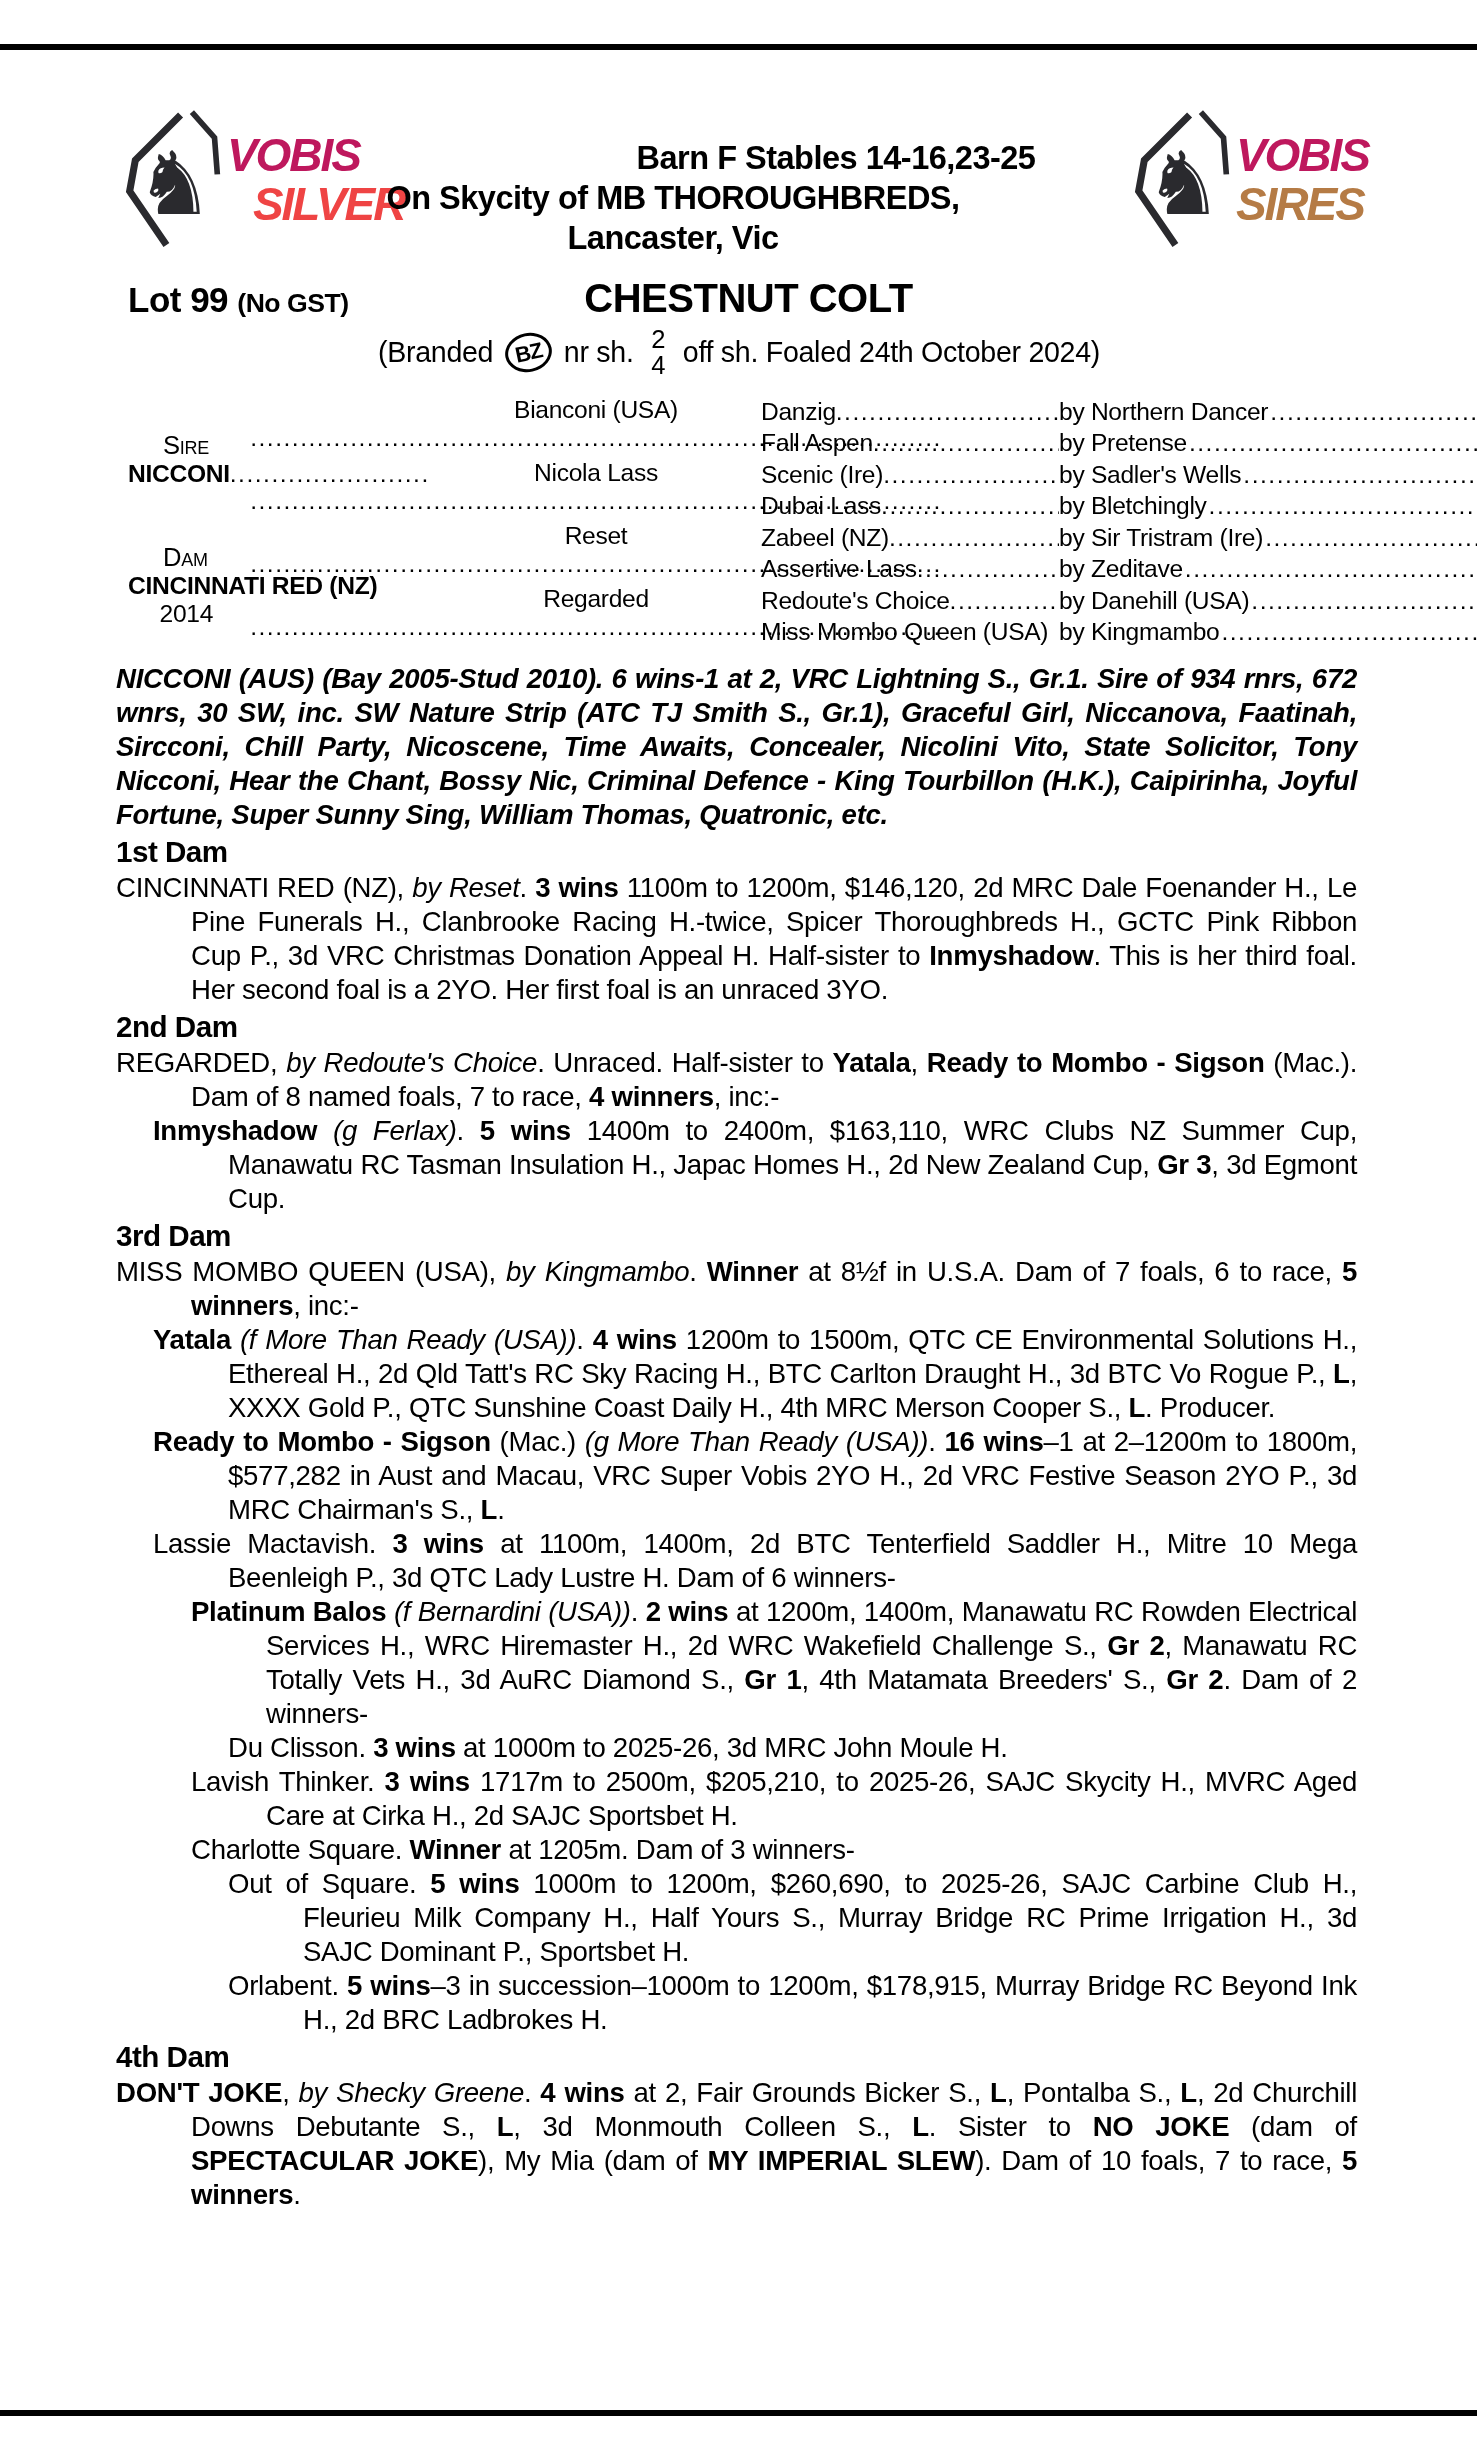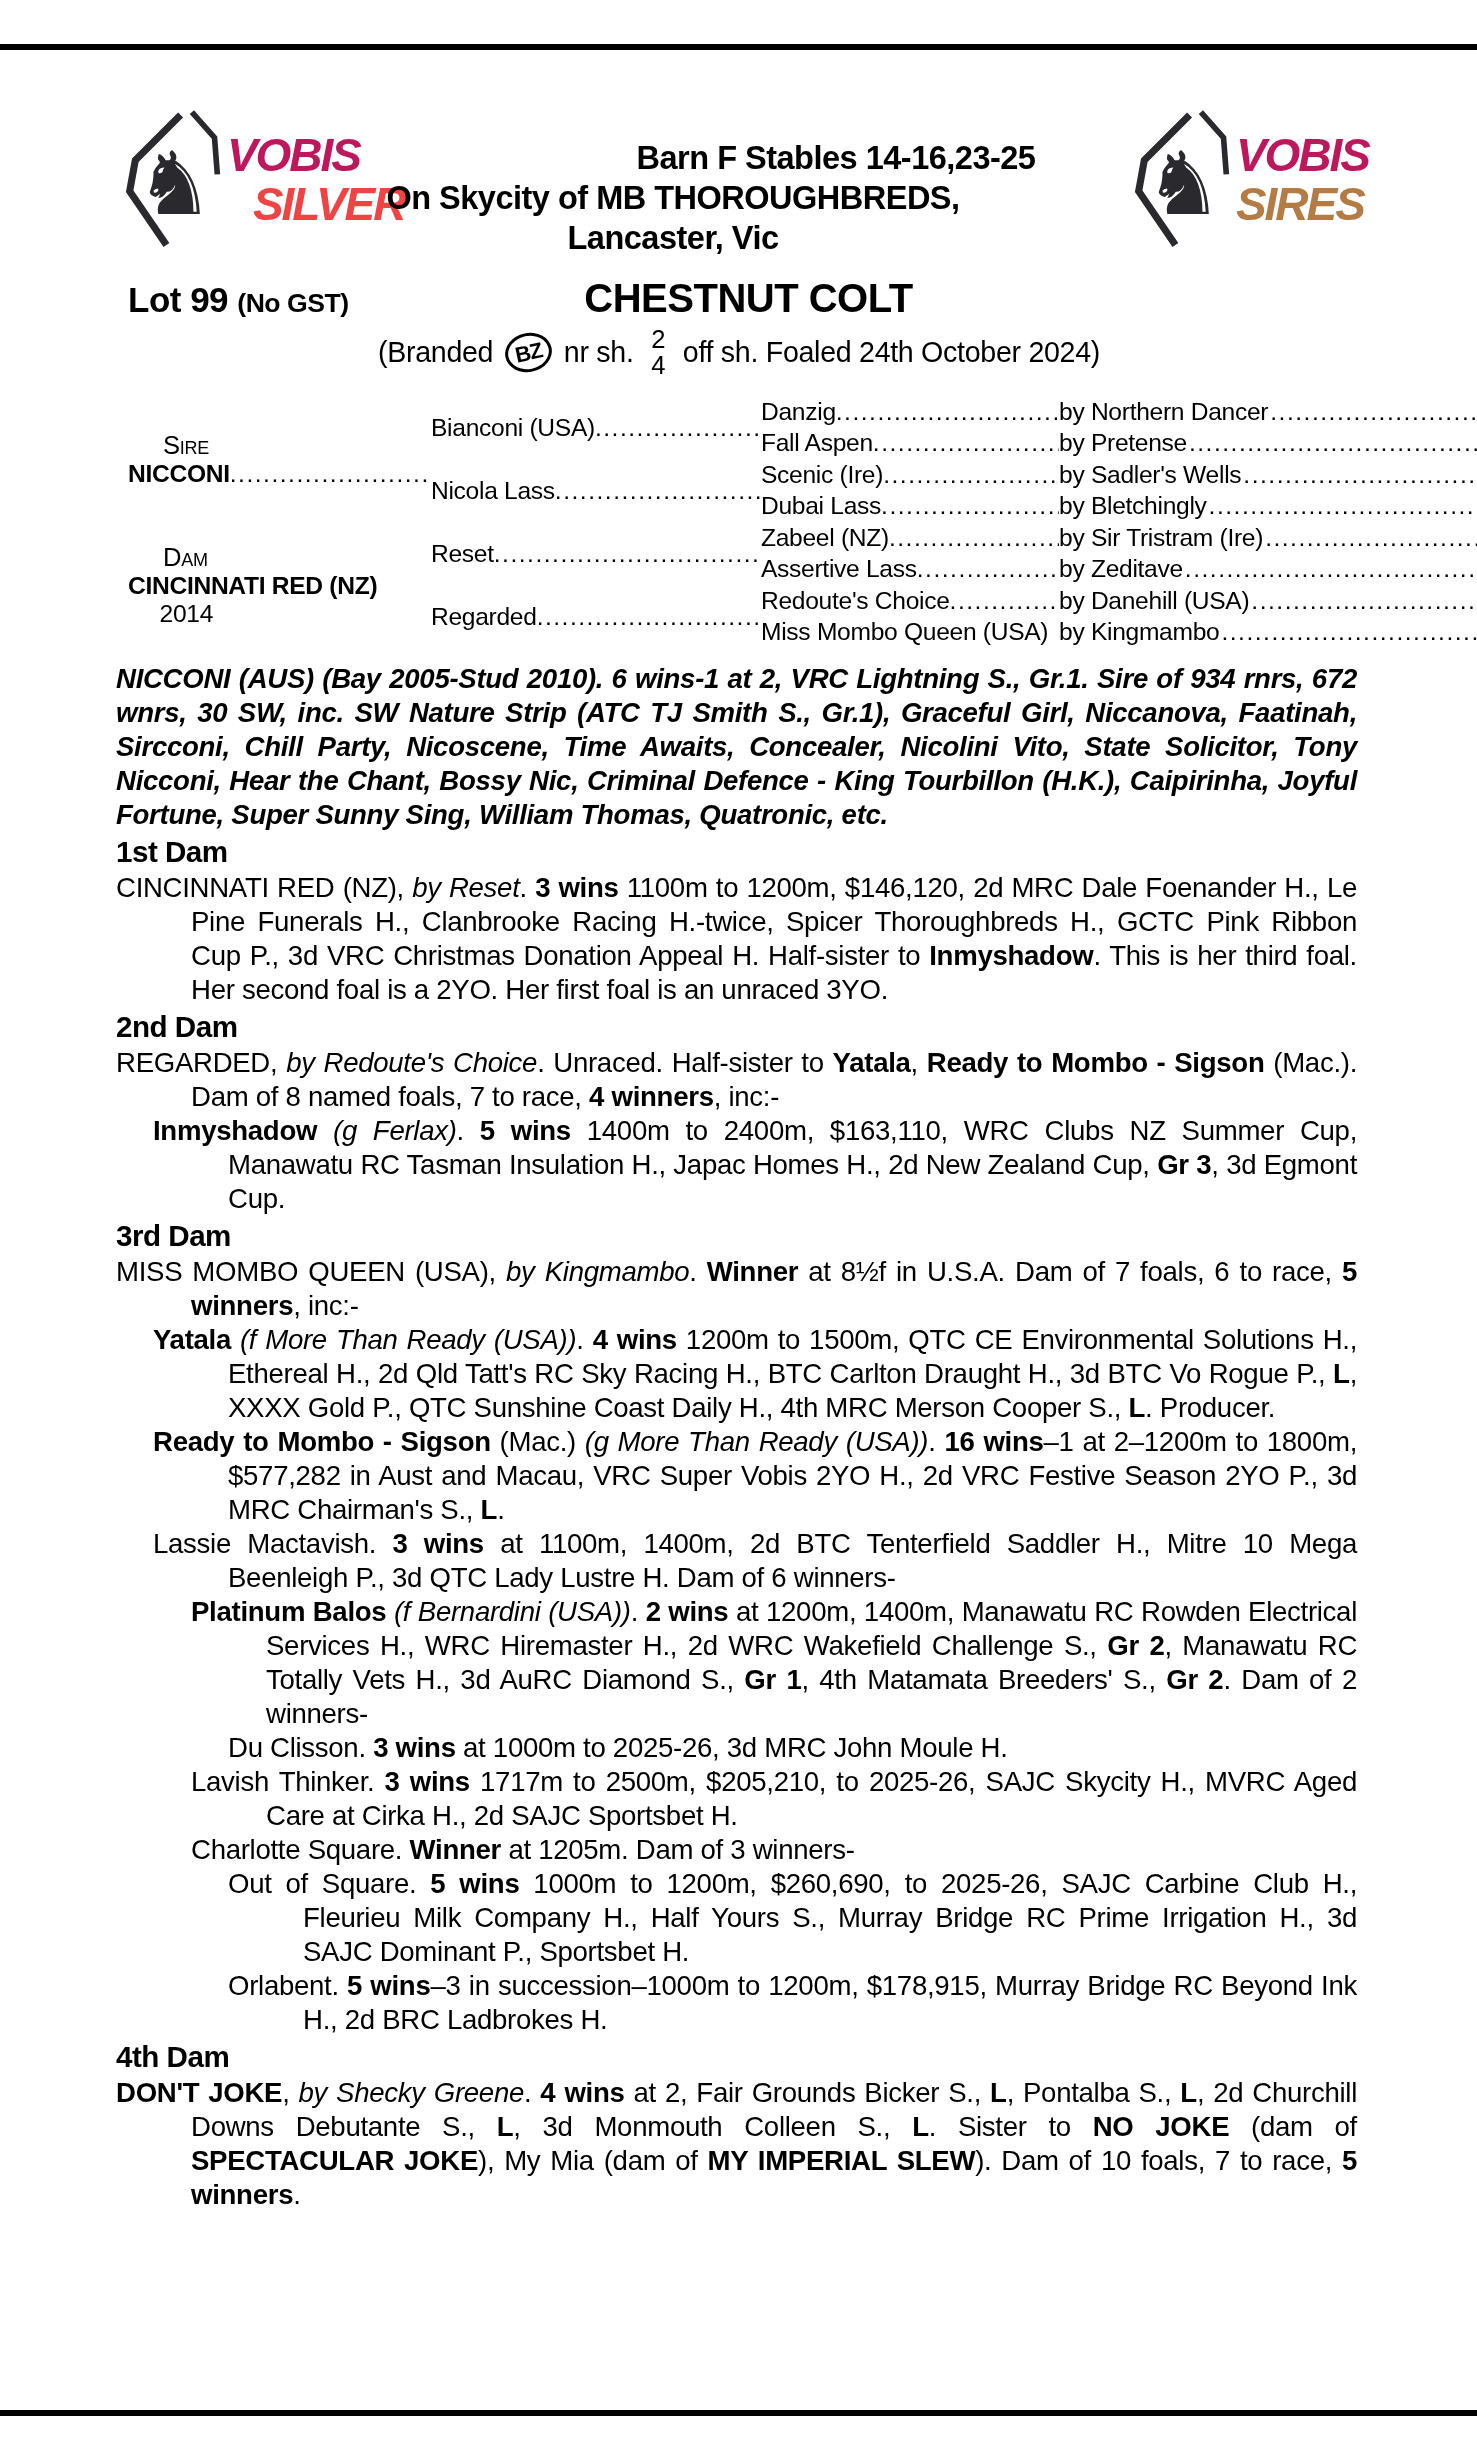--- a/index.html
+++ b/index.html
@@ -42,21 +42,21 @@
   
   .ped{position:absolute;left:128px;top:396px;width:1239px;display:grid;
        grid-template-columns:303px 330px 298px 1fr;grid-auto-rows:31.5px;
        font-size:24.6px;letter-spacing:-0.3px;}
   .ped .blk{display:flex;flex-direction:column;justify-content:center;}
   .g1s{grid-column:1;grid-row:1/5;}
   .g1d{grid-column:1;grid-row:5/9;}
   .caps{font-variant:small-caps;margin-left:35px;font-size:25.6px;}
   .pname{font-weight:bold;}
   .year{margin-left:31.5px;}
-  .g2{grid-column:2;display:flex;align-items:center;}
+  .g2{grid-column:2;display:flex;align-items:center;flex-direction:column;}
   .r12{grid-row:1/3;} .r34{grid-row:3/5;} .r56{grid-row:5/7;} .r78{grid-row:7/9;}
   .g3{grid-column:3;display:flex;align-items:center;}
   .g4{grid-column:4;display:flex;align-items:center;}
   .nm{white-space:nowrap;}
   .row-flex{display:flex;align-items:baseline;width:100%;}
   .ld{flex:1 1 auto;overflow:hidden;white-space:nowrap;min-width:9.9px;}
   .ld::after{content:"...................................................................................";letter-spacing:1.5px;}
   .byt{white-space:nowrap;padding-right:2px;}
 
   

